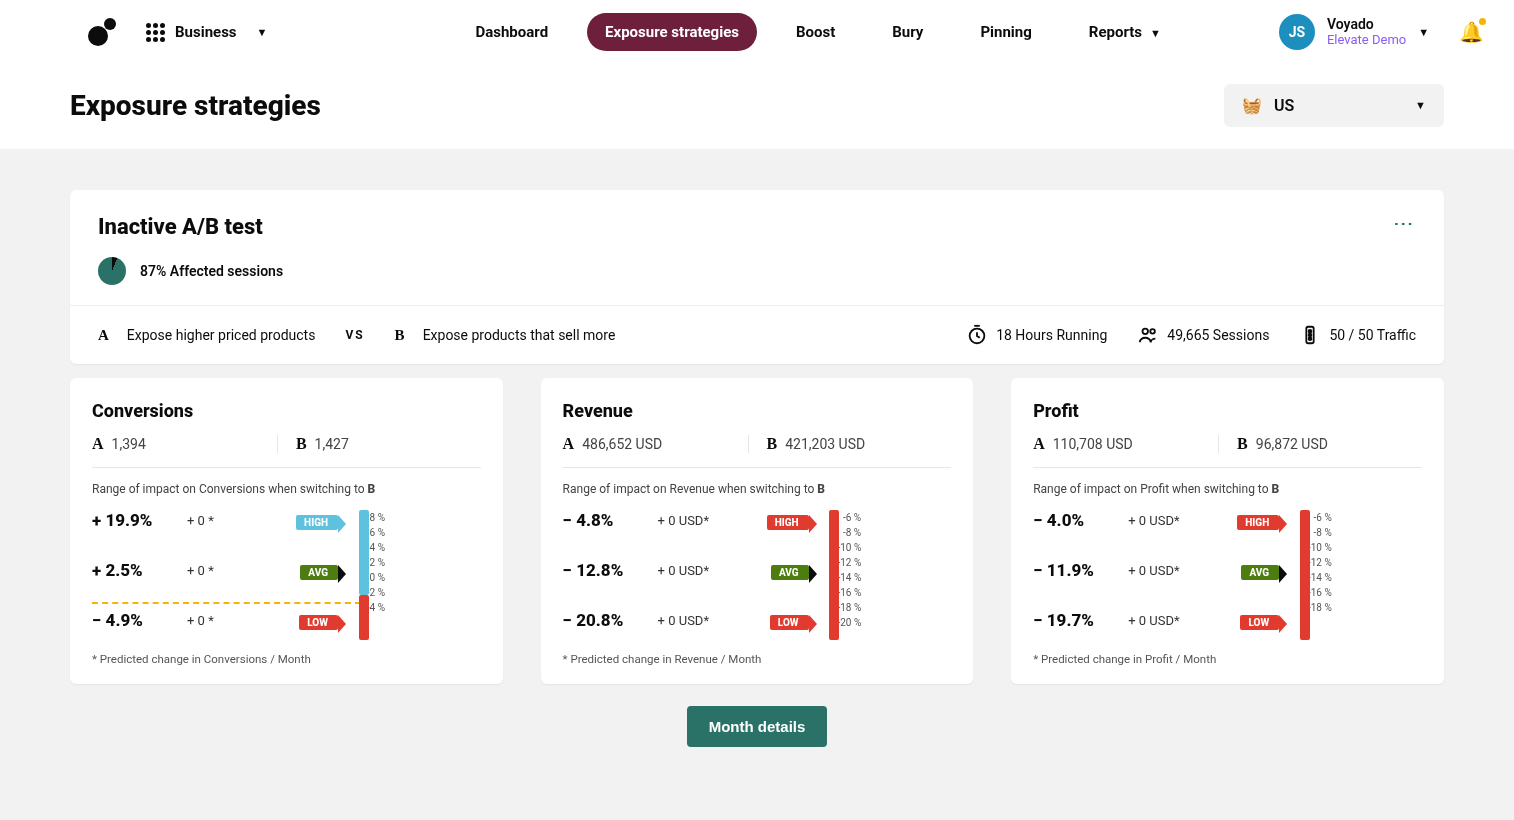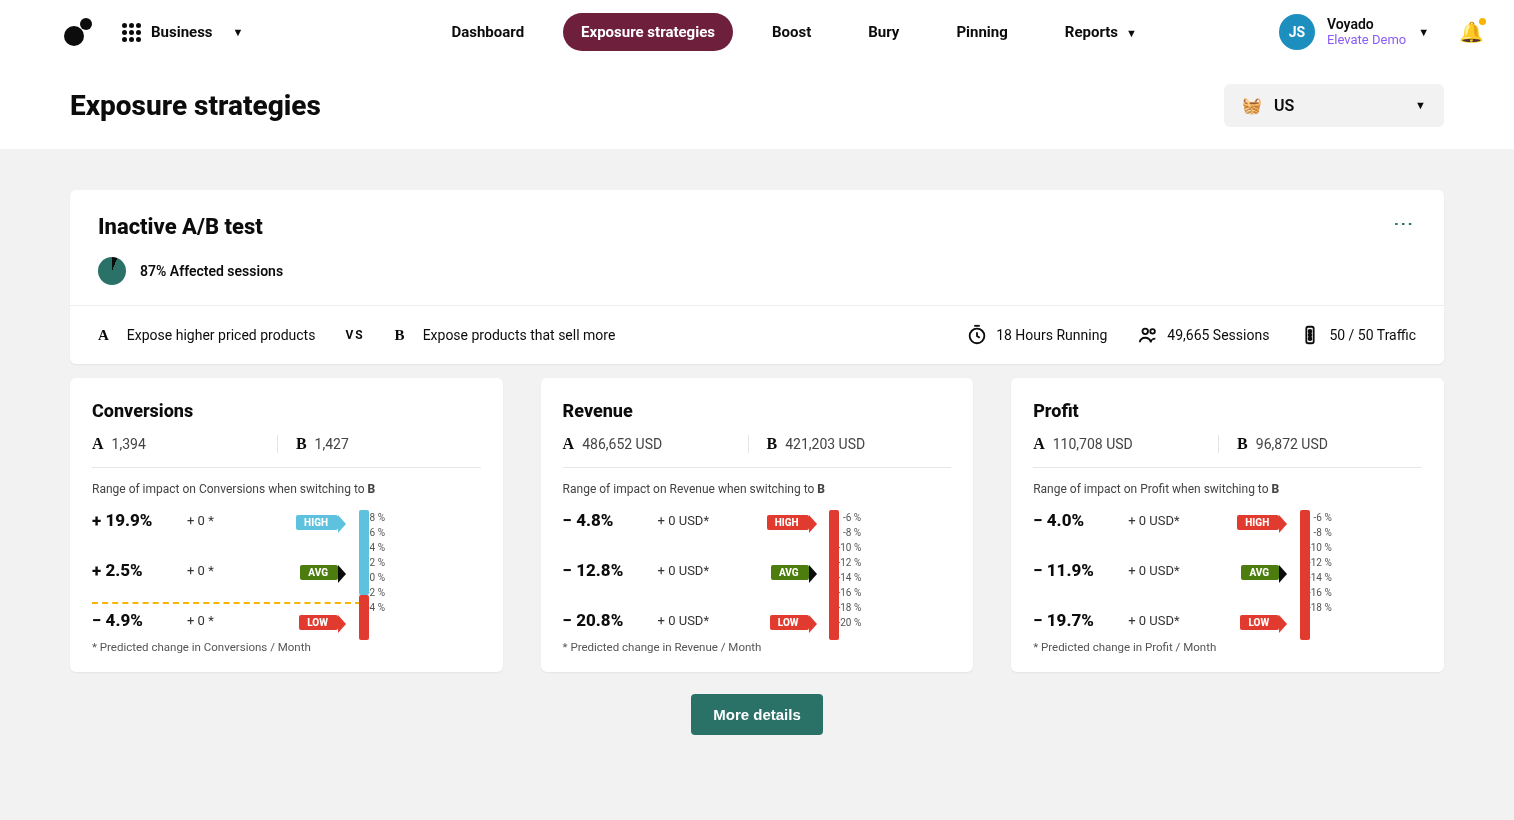--- a/index.html
+++ b/index.html
@@ -1,18 +1,18 @@
 <!DOCTYPE html>
 <html><head>
 <meta charset="utf-8">
 <style>
   *{box-sizing:border-box;margin:0;padding:0;}
   html,body{height:100%;}
   body{font-family:-apple-system,BlinkMacSystemFont,'Segoe UI',Roboto,Arial,sans-serif;background:#f2f2f2;color:#0c0c0c;overflow-x:hidden;}
-  .topbar{background:#fff;height:64px;display:flex;align-items:center;padding:0 30px 0 64px;}
+  .topbar{background:#fff;height:64px;display:flex;align-items:center;padding:0 30px 0 88px;}
   .logo{width:28px;height:28px;position:relative;margin-right:30px;}
   .logo::before{content:"";position:absolute;width:12px;height:12px;border-radius:50%;background:#0c0c0c;top:0;right:0;}
   .logo::after{content:"";position:absolute;width:20px;height:20px;border-radius:50%;background:#0c0c0c;bottom:0;left:0;}
   .apps-ic{display:inline-grid;grid-template-columns:repeat(3,5px);grid-template-rows:repeat(3,5px);gap:2px;margin-right:10px;}
   .apps-ic span{width:5px;height:5px;border-radius:50%;background:#0c0c0c;}
   .biz-sel{display:flex;align-items:center;font-weight:700;font-size:15px;cursor:pointer;}
   .biz-sel .caret{margin-left:20px;}
   .nav{display:flex;gap:21px;margin-left:190px;justify-content:flex-end;}
   .nav-item{padding:10px 18px;font-weight:700;font-size:15px;border-radius:24px;cursor:pointer;white-space:nowrap;}
   .nav-item.active{background:#6d1f3b;color:#fff;}
@@ -59,21 +59,21 @@
   .tag{display:inline-block;padding:2px 10px 2px 8px;font-size:10px;font-weight:800;color:#fff;border-radius:2px;position:relative;}
   .tag::after{content:"";position:absolute;right:-8px;top:0;border-top:9px solid transparent;border-bottom:9px solid transparent;border-left:8px solid currentColor;}
   .tag.high{background:#e13b2f;color:#e13b2f;}
   .tag.high.blue{background:#5ec1dd;color:#5ec1dd;}
   .tag.avg{background:#4d7c0f;color:#0c0c0c;}
   .tag.low{background:#e13b2f;color:#e13b2f;}
   .tag span{color:#fff;}
   .gauge{width:6px;height:130px;background:#f7b500;border-radius:3px;position:relative;flex-shrink:0;}
   .gauge .seg{position:absolute;left:-2px;width:10px;border-radius:2px;}
   .scale{font-size:10px;color:#555;line-height:1.5;text-align:right;}
-  .footnote{font-size:11.5px;color:#555;}
+  .footnote{font-size:11.5px;color:#555;margin-top:12px;}
   .details-btn{display:block;margin:22px auto 40px;background:#2a7268;color:#fff;border:none;padding:12px 22px;border-radius:4px;font-weight:700;font-size:15px;cursor:pointer;}
   .impact-area{display:flex;}
   .impact-left{flex:1;}
   .impact-right{width:120px;display:flex;align-items:flex-start;}
   .zero-line{position:absolute;left:0;right:120px;border-top:2px dashed #f7b500;top:92px;}
   .row-line{display:flex;align-items:center;margin-bottom:30px;}
   .row-line:last-child{margin-bottom:0;}
   .row-line .pct{width:95px;}
   .row-line .pred{width:95px;}
   .row-line .tag-box{width:56px;text-align:right;}
@@ -326,14 +326,14 @@
               <div>-14 %</div>
               <div>-16 %</div>
               <div>-18 %</div>
             </div>
           </div>
         </div>
         <div class="footnote">* Predicted change in Profit / Month</div>
       </div>
     </div>
 
-  <button class="details-btn">More details</button>
+  <button class="details-btn">Month details</button>
 </div>
 
 </body></html>

